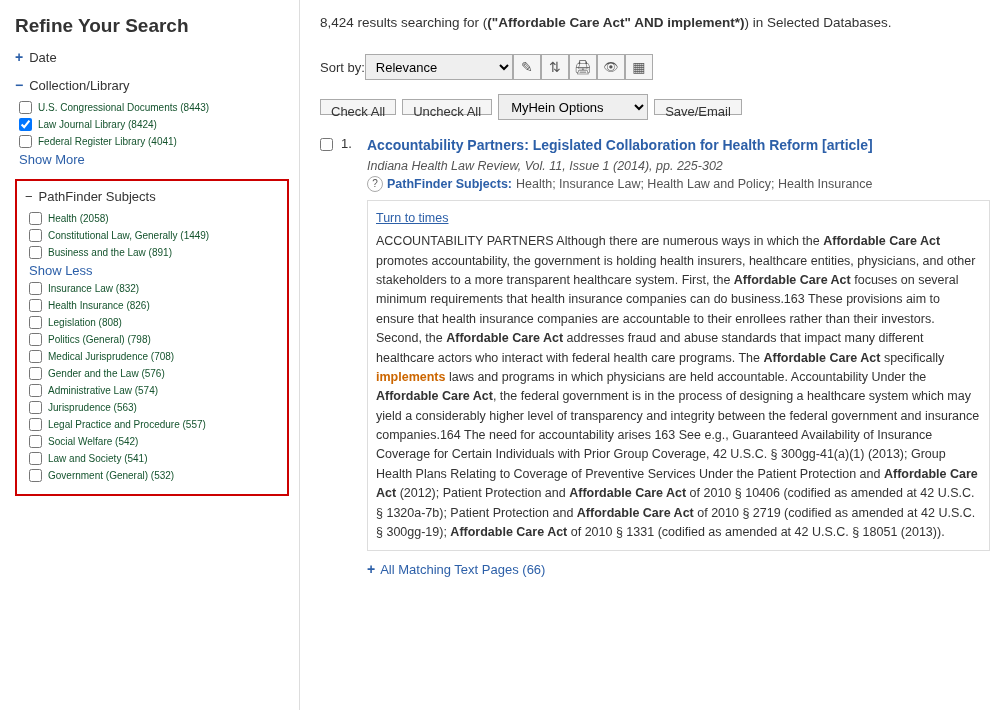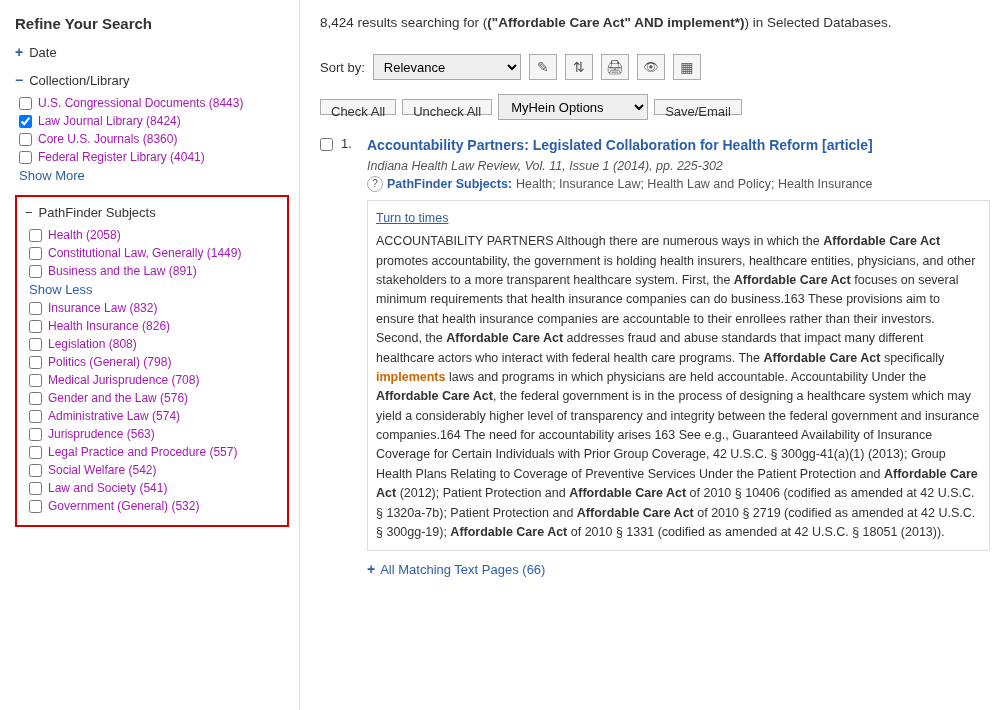--- a/index.html
+++ b/index.html
@@ -2,44 +2,44 @@
 <html><head>
   <meta charset="utf-8">
   <style>
     * { box-sizing: border-box; margin: 0; padding: 0; }
     body { font-family: Arial, sans-serif; font-size: 13px; color: #333; background: #fff; }
     
     .container { display: flex; width: 1005px; min-height: 710px; }
     
     
     .sidebar { width: 300px; min-width: 300px; padding: 15px 10px 15px 15px; border-right: 1px solid #ddd; }
-    .sidebar-title { font-size: 15px; font-weight: bold; color: #333; margin-bottom: 12px; }
+    .sidebar-title { font-size: 19px; font-weight: bold; color: #333; margin-bottom: 12px; }
     
     .filter-section { margin-bottom: 12px; }
     .filter-header { display: flex; align-items: center; gap: 6px; font-size: 13px; color: #333; cursor: pointer; margin-bottom: 8px; }
     .filter-header .toggle-icon { color: #2c5fa8; font-weight: bold; font-size: 14px; }
     .filter-header .label { font-size: 13px; }
     
     .filter-item { display: flex; align-items: center; gap: 6px; margin-bottom: 4px; padding-left: 4px; }
     .filter-item input[type="checkbox"] { width: 13px; height: 13px; cursor: pointer; }
-    .filter-item label { color: #a21caf; cursor: pointer; font-size: 12px; }
+    .filter-item label { color: #14532d; cursor: pointer; font-size: 10px; }
     
     .show-more-link { color: #2c5fa8; cursor: pointer; font-size: 13px; text-decoration: none; display: block; margin: 4px 0 8px 4px; }
     .show-less-link { color: #2c5fa8; cursor: pointer; font-size: 13px; text-decoration: none; display: block; margin: 2px 0 4px 4px; }
     
     .pathfinder-section { border: 2px solid #cc0000; padding: 8px; margin-top: 6px; }
     .pathfinder-header { display: flex; align-items: center; gap: 6px; font-size: 13px; color: #333; cursor: pointer; margin-bottom: 8px; }
     
     
     .main { flex: 1; padding: 15px 15px 15px 20px; }
     
     .results-header { font-size: 13.5px; color: #333; margin-bottom: 24px; }
     .results-header strong { font-weight: bold; }
     
-    .sort-bar { display: flex; align-items: center; gap: 8px; margin-bottom: 14px; }
+    .sort-bar { display: flex; align-items: center; margin-bottom: 14px; }
     .sort-label { font-size: 13px; }
     .sort-select { padding: 3px 36px 3px 6px; font-size: 13px; border: 1px solid #aaa; height: 26px; cursor: pointer; min-width: 130px; }
     .toolbar-btn { width: 28px; height: 26px; border: 1px solid #aaa; background: #f5f5f5; cursor: pointer; display: inline-flex; align-items: center; justify-content: center; font-size: 14px; color: #555; }
     
     .action-bar { display: flex; align-items: center; gap: 6px; margin-bottom: 16px; }
     .action-btn { padding: 4px 10px; border: 1px solid #aaa; background: #f5f5f5; font-size: 13px; cursor: pointer; color: #333; height: 16px; }
     .myhein-select { padding: 3px 20px 3px 8px; font-size: 13px; border: 1px solid #aaa; height: 26px; cursor: pointer; min-width: 150px; }
     
     .result-item { margin-bottom: 14px; }
     .result-number-row { display: flex; align-items: flex-start; gap: 8px; }
@@ -86,24 +86,20 @@
         <span class="label">Collection/Library</span>
       </div>
       <div id="collection-items">
           <div class="filter-item">
             <input type="checkbox" style="">
             <label>U.S. Congressional Documents (8443)</label>
           </div>
           <div class="filter-item">
             <input type="checkbox" checked="" style="">
             <label>Law Journal Library (8424)</label>
-          </div>
-          <div class="filter-item">
-            <input type="checkbox" style="">
-            <label>Core U.S. Journals (8360)</label>
           </div>
           <div class="filter-item">
             <input type="checkbox" style="">
             <label>Federal Register Library (4041)</label>
           </div>
         </div>
       <a class="show-more-link">Show More</a>
     </div>
 
     <div class="pathfinder-section">

